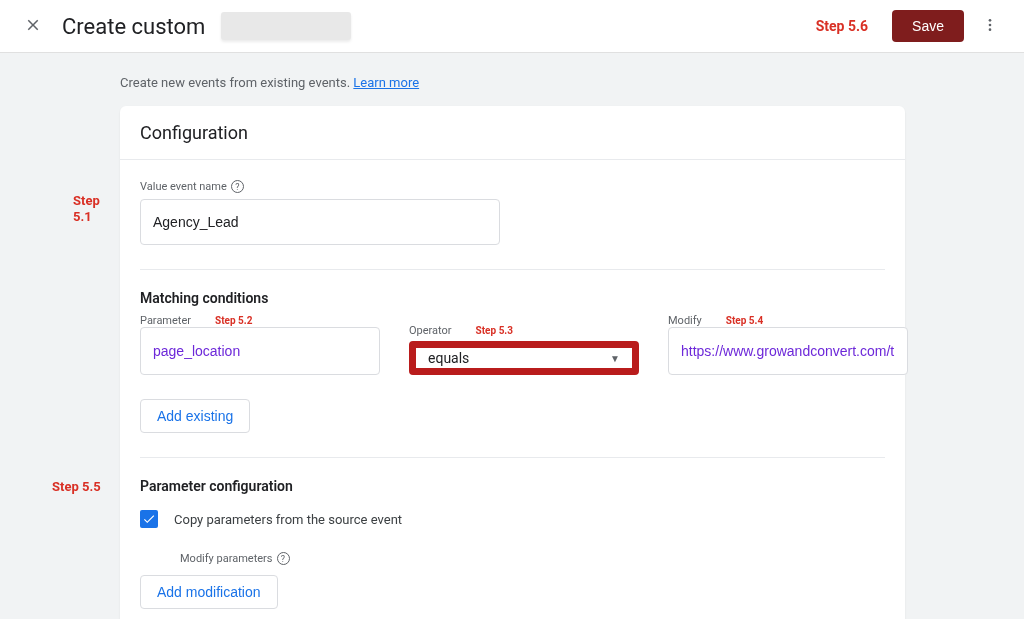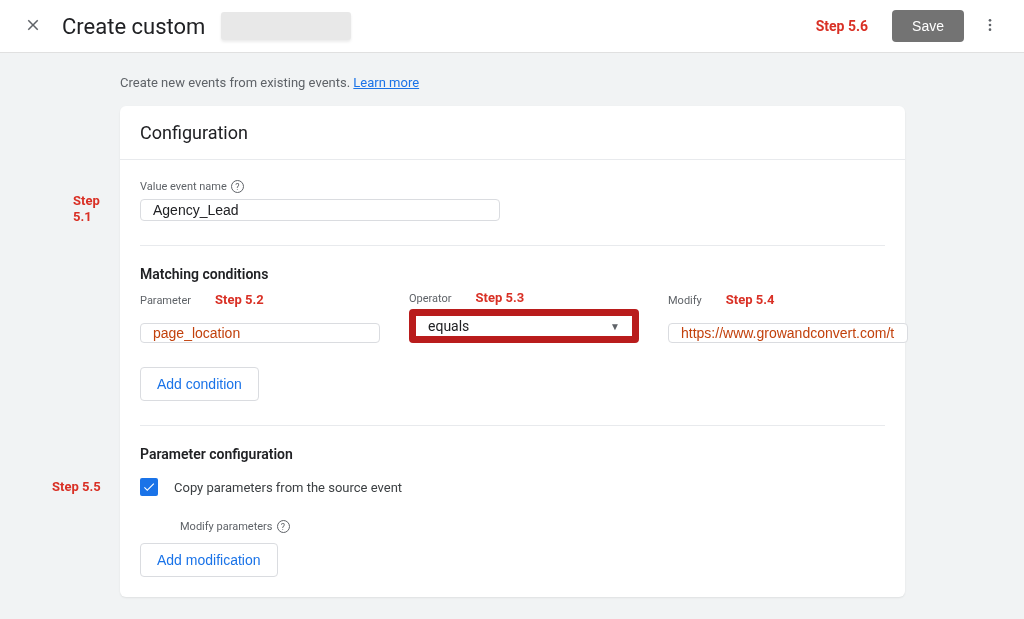--- a/index.html
+++ b/index.html
@@ -3,41 +3,41 @@
   <meta charset="utf-8">
   <style>
     * { box-sizing: border-box; margin: 0; padding: 0; }
     body { font-family: 'Google Sans', Roboto, Arial, sans-serif; background: #fff; color: #202124; width: 1024px; height: 619px; overflow: hidden; }
     .header { display: flex; align-items: center; padding: 10px 20px; border-bottom: 1px solid #e0e0e0; }
     .close-btn { background: none; border: none; cursor: pointer; padding: 4px; margin-right: 16px; color: #5f6368; }
     .title { font-size: 22px; color: #202124; font-weight: 400; margin-right: 16px; }
     .placeholder-box { width: 130px; height: 28px; background: #e8e8e8; border-radius: 3px; box-shadow: 0 2px 3px rgba(0,0,0,0.08); }
     .header-spacer { flex: 1; }
     .step-badge { color: #d93025; font-weight: 700; font-size: 14px; margin-right: 24px; }
-    .save-btn { background: #737373; color: #fff; border: none; padding: 8px 20px; border-radius: 4px; font-size: 14px; font-weight: 500; cursor: pointer; }
+    .save-btn { background: #7f1d1d; color: #fff; border: none; padding: 8px 20px; border-radius: 4px; font-size: 14px; font-weight: 500; cursor: pointer; }
     .more-btn { background: none; border: none; cursor: pointer; padding: 6px; margin-left: 12px; color: #5f6368; }
     .body-area { background: #f1f3f4; min-height: 569px; padding-top: 22px; position: relative; }
     .intro-text { padding-left: 120px; font-size: 13px; color: #5f6368; margin-bottom: 16px; }
     .intro-text a { color: #1a73e8; text-decoration: underline; }
     .card { background: #fff; width: 785px; margin-left: 120px; border-radius: 6px; box-shadow: 0 1px 2px rgba(0,0,0,0.08); }
     .card-header { padding: 16px 20px; border-bottom: 1px solid #e8eaed; }
     .card-title { font-size: 18px; color: #202124; font-weight: 400; }
     .card-body { padding: 20px; }
     .field-label { font-size: 11px; color: #5f6368; display: flex; align-items: center; gap: 4px; margin-bottom: 6px; }
     .help-icon { width: 13px; height: 13px; border: 1px solid #5f6368; border-radius: 50%; display: inline-flex; align-items: center; justify-content: center; font-size: 9px; color: #5f6368; }
-    .text-input { width: 360px; height: 22px; border: 1px solid #dadce0; border-radius: 4px; padding: 0 12px; font-size: 14px; color: #202124; }
+    .text-input { width: 360px; height: 46px; border: 1px solid #dadce0; border-radius: 4px; padding: 0 12px; font-size: 14px; color: #202124; }
     .divider { border: none; border-top: 1px solid #e8eaed; margin: 24px 0 20px 0; }
     .section-title { font-size: 14px; font-weight: 600; color: #202124; margin-bottom: 8px; }
     .section-sub { font-size: 13px; color: #3c4043; margin-bottom: 16px; }
     .condition-row { display: flex; gap: 29px; align-items: flex-end; }
     .condition-col { display: flex; flex-direction: column; }
     .label-row { display: flex; align-items: baseline; }
     .small-label { font-size: 11px; color: #5f6368; }
-    .step-label { color: #d93025; font-weight: 700; font-size: 13px; margin-left: 24px; }
-    .param-input { height: 20px; border: 1px solid #dadce0; border-radius: 4px; padding: 0 12px; font-size: 14px; color: #c2410c; margin-top: 16px; }
+    .step-label { color: #d93025; font-weight: 700; font-size: 10px; margin-left: 24px; }
+    .param-input { height: 48px; border: 1px solid #dadce0; border-radius: 4px; padding: 0 12px; font-size: 14px; color: #6d28d9; margin-top: 0; }
     .w-param { width: 240px; }
     .w-op { width: 230px; position: relative; }
     .w-val { width: 240px; }
     .select-box { height: 34px; border: 7px solid #b91c1c; border-radius: 4px; padding: 0 12px; font-size: 14px; color: #202124; margin-top: 4px; display: flex; align-items: center; justify-content: space-between; cursor: pointer; }
     .chevron { color: #5f6368; font-size: 10px; }
     .btn-outline { background: #fff; border: 1px solid #dadce0; color: #1a73e8; font-size: 14px; font-weight: 500; padding: 8px 16px; border-radius: 4px; cursor: pointer; margin-top: 24px; }
     .checkbox-row { display: flex; align-items: center; gap: 16px; margin-top: 16px; }
     .checkbox { width: 18px; height: 18px; background: #1a73e8; border-radius: 2px; display: flex; align-items: center; justify-content: center; color: #fff; cursor: pointer; }
     .checkbox svg { width: 14px; height: 14px; }
     .check-label { font-size: 13px; color: #3c4043; }
@@ -112,21 +112,21 @@
         </div>
         <div class="condition-col">
           <div class="label-row">
             <span class="small-label">Modify</span>
             <span class="step-label">Step 5.4</span>
           </div>
           <input class="param-input w-val" value="https://www.growandconvert.com/thank-" style="">
         </div>
       </div>
 
-      <button class="btn-outline">Add condition</button>
+      <button class="btn-outline">Add existing</button>
 
       <hr class="divider">
 
       <div class="section-title">Parameter configuration</div>
 
       <div class="checkbox-row">
         <div class="checkbox">
           <svg viewBox="0 0 24 24">
               <path d="M9 16.17L4.83 12l-1.42 1.41L9 19 21 7l-1.41-1.41z" fill="currentColor"></path>
             </svg>

